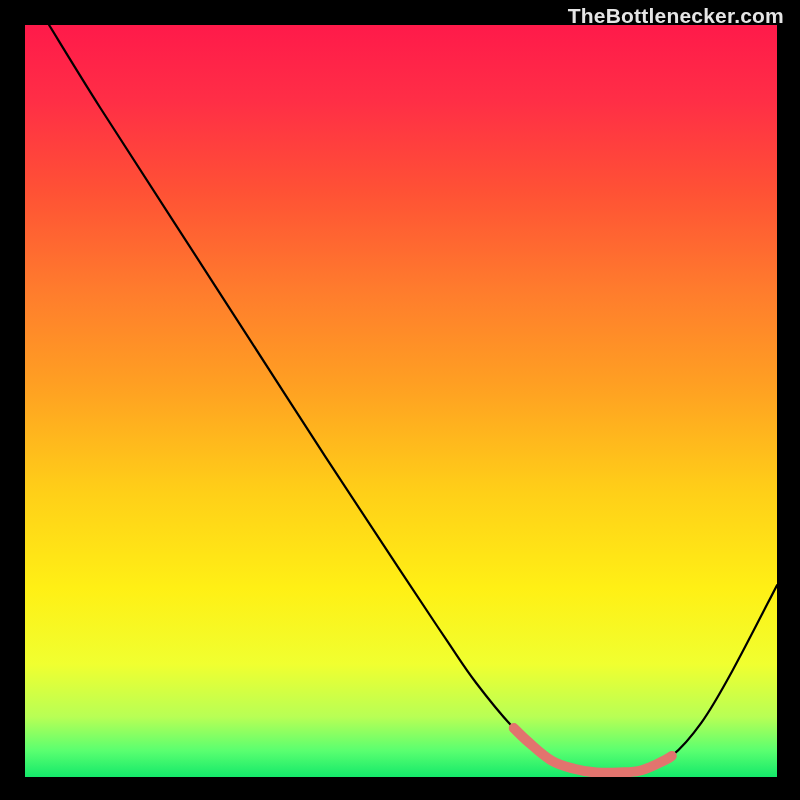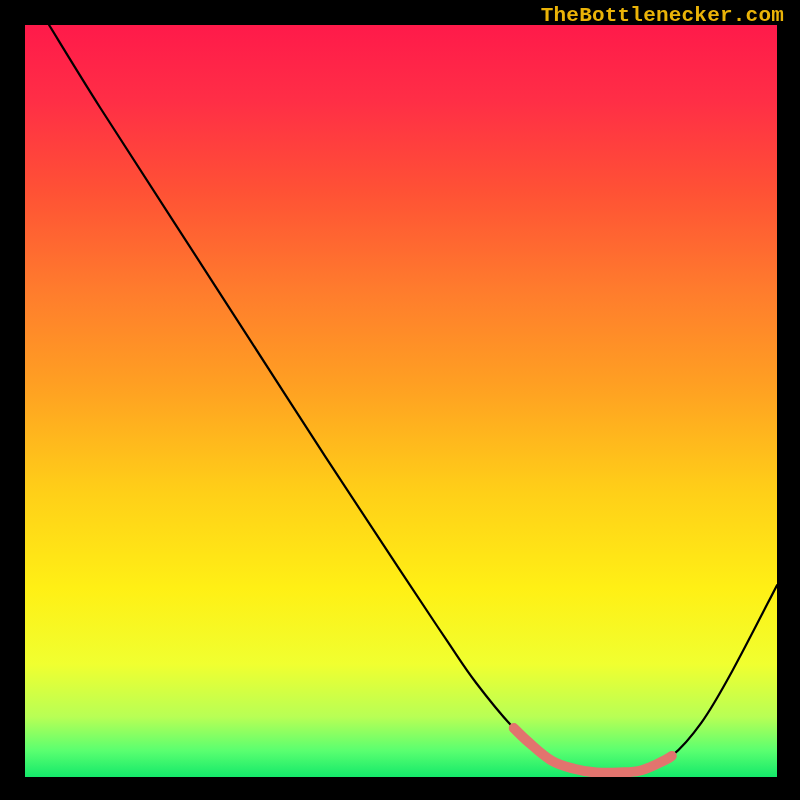--- a/index.html
+++ b/index.html
@@ -9,23 +9,23 @@
     height: 800px;
     background: #000000;
     overflow: hidden;
   }
   .frame {
     position: absolute;
     box-sizing: border-box;
   }
   .watermark {
     position: absolute;
-    font-family: Liberation Mono, monospace;
+    font-family: Liberation Sans, sans-serif;
     font-weight: 600;
-    color: #eab308;
+    color: #e5e5e5;
     letter-spacing: 0.2px;
   }
   svg { display: block; }
 </style>
 </head>
 <body>
 
 <div class="frame" style="left: 25px; top: 25px; width: 752px; height: 752px;">
   <svg width="752" height="752" viewBox="0 0 752 752" xmlns="http://www.w3.org/2000/svg">
     <defs>

